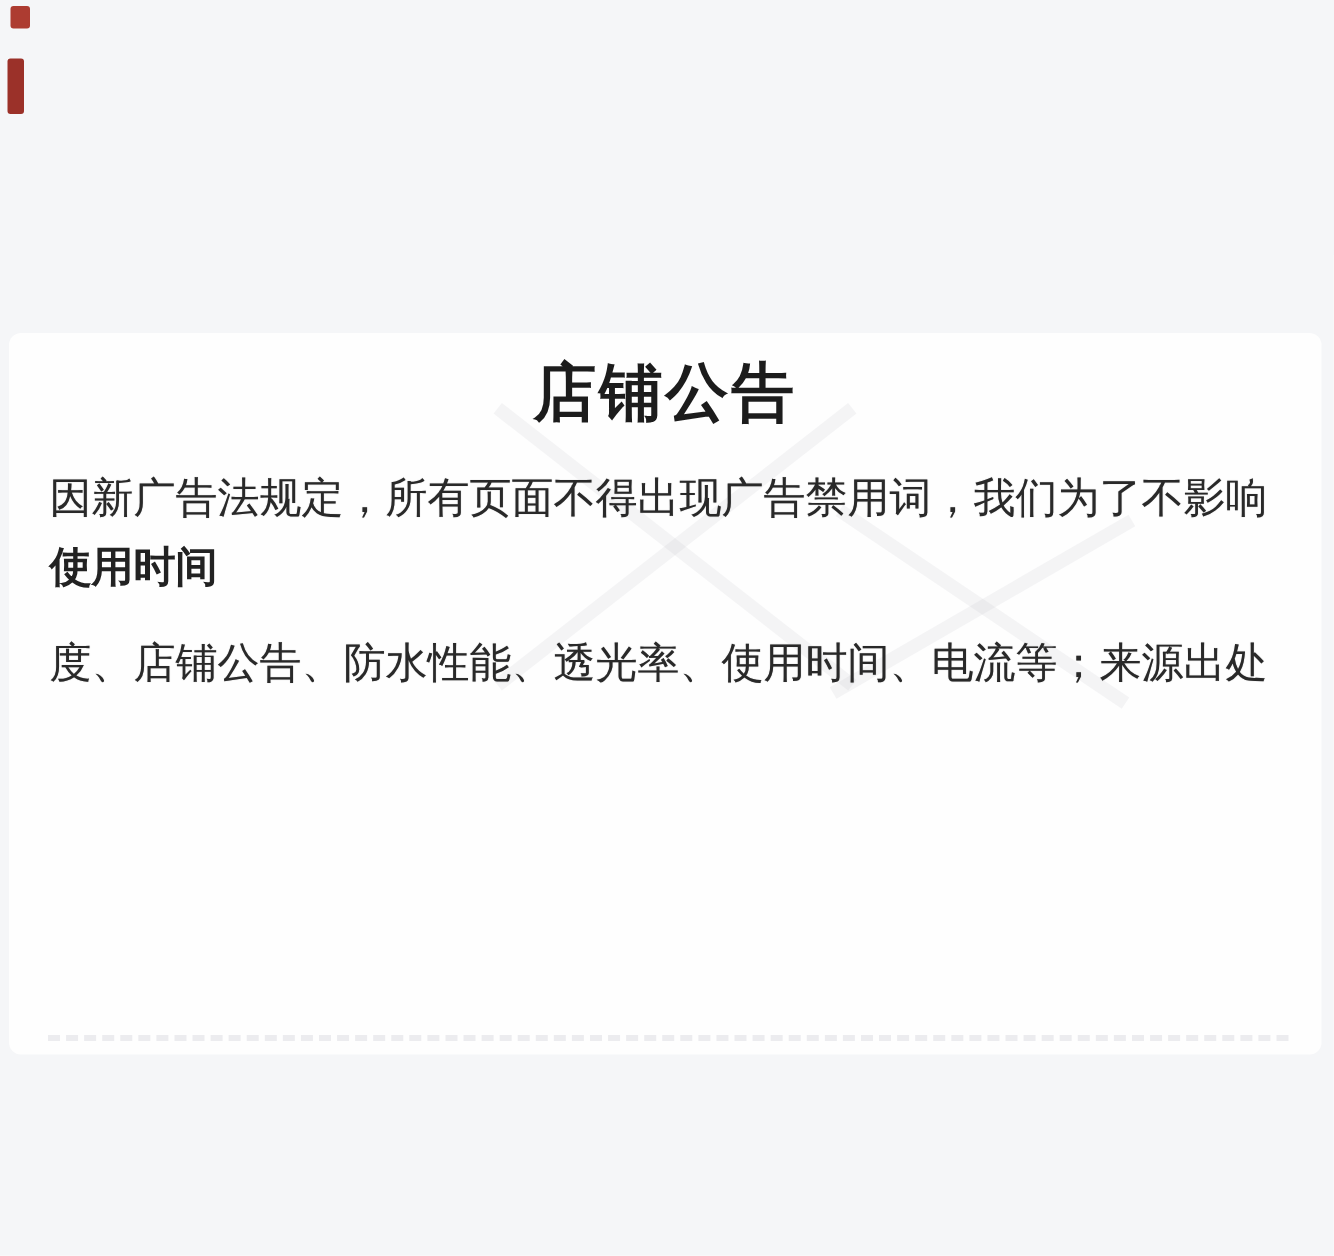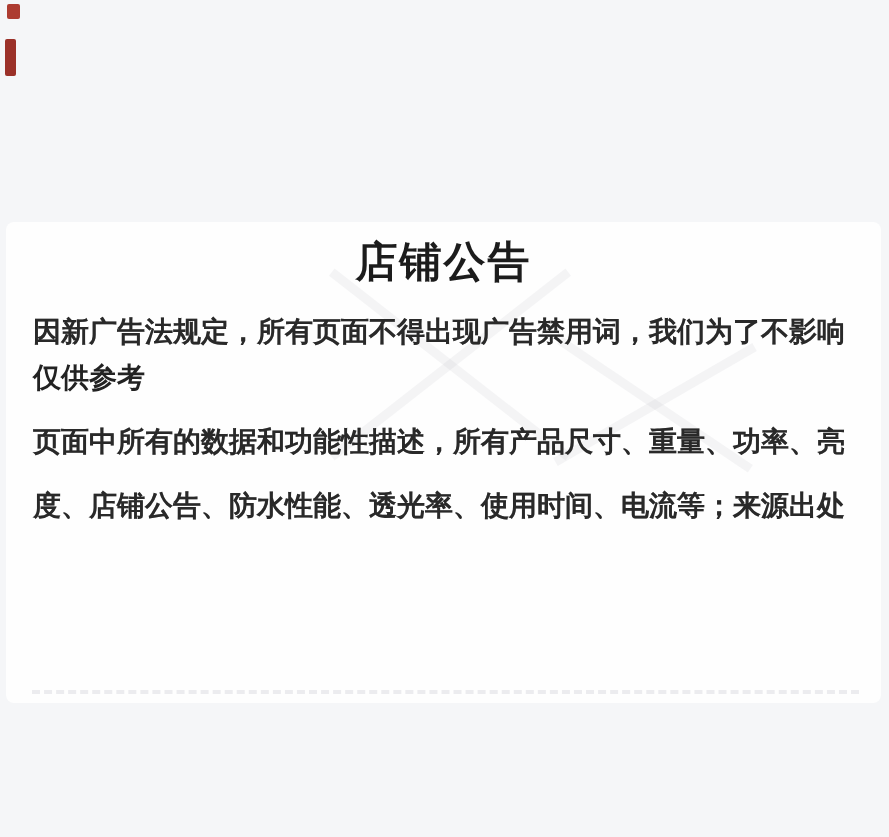--- a/index.html
+++ b/index.html
@@ -40,21 +40,21 @@
     text-align: center;
     font-size: 42px;
     font-weight: 800;
     line-height: 52px;
     letter-spacing: 2px;
     color: #1c1c1c;
     margin-bottom: 14px;
   }
   .body-line {
     font-size: 28px;
-    font-weight: 700;
+    font-weight: 400;
     line-height: 40px;
     white-space: nowrap;
     color: #292929;
     text-shadow: 0 0 .6px rgba(40,40,40,.45);
     margin-top: 24px;
   }
   .section-heading {
     font-size: 28px;
     font-weight: 800;
     line-height: 40px;
@@ -107,24 +107,23 @@
   <div class="wm-stroke s4"></div>
 
   <div class="card">
     <div class="card-content">
       <div class="card-title">店铺公告</div>
 
       <div>
         <div class="body-line">因新广告法规定，所有页面不得出现广告禁用词，我们为了不影响</div>
       </div>
 
-      <div class="section-heading">仅供参考</div>
+      <div class="section-heading">使用时间</div>
 
       <div>
-        <div class="body-line">页面中所有的数据和功能性描述，所有产品尺寸、重量、功率、亮</div>
         <div class="body-line">度、店铺公告、防水性能、透光率、使用时间、电流等；来源出处</div>
       </div>
     </div>
 
     <div class="dashed-rule"></div>
   </div>
 
 
 </div>
 

